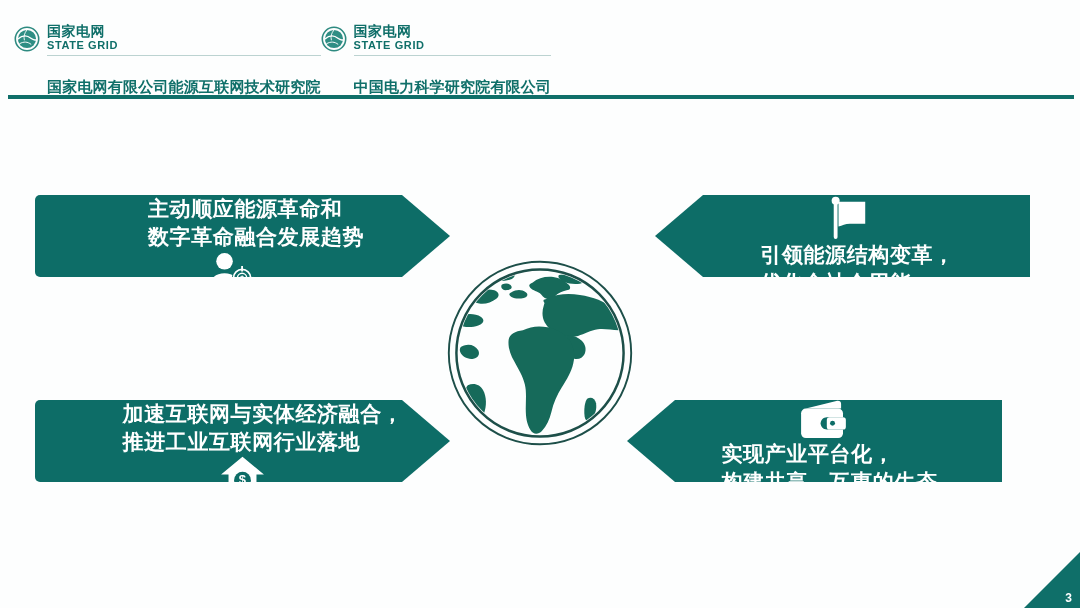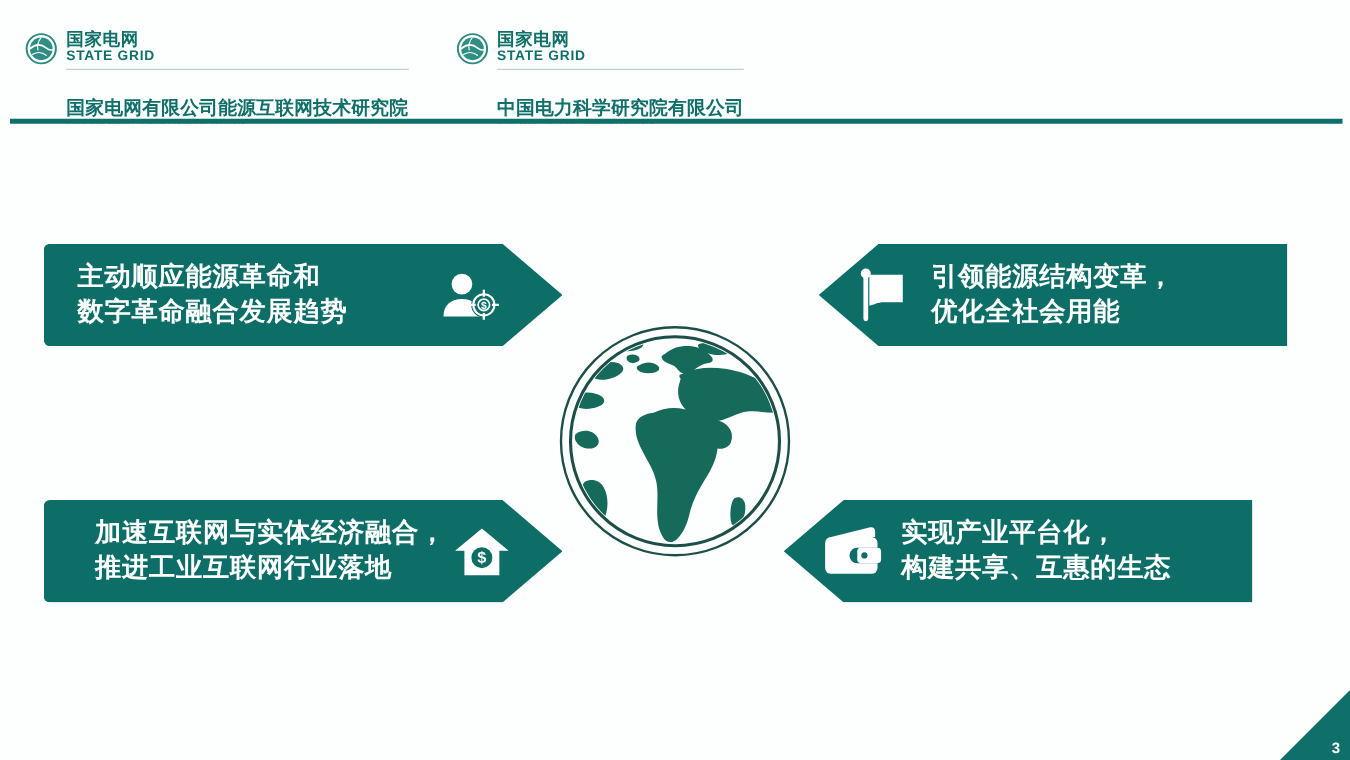--- a/index.html
+++ b/index.html
@@ -14,25 +14,24 @@
     position: relative;
     width: 1080px;
     height: 608px;
     background: #fdfefe;
     overflow: hidden;
   }
 
   
   #header-logos {
     position: absolute;
-    left: 20px;
+    left: 14px;
     top: 24px;
     display: flex;
     align-items: flex-start;
-    gap: 38px;
   }
   .logo-block {
     display: flex;
     align-items: flex-start;
     gap: 7px;
   }
   .logo-mark {
     width: 26px;
     height: 26px;
     flex: 0 0 26px;
@@ -101,20 +100,21 @@
   }
 
   
   .banner {
     position: absolute;
     height: 82px;
     background: #0d6d67;
     display: flex;
     align-items: center;
     box-sizing: border-box;
+    flex-direction: column;
   }
   .banner-right-arrow {
     clip-path: polygon(0 0, calc(100% - 48px) 0, 100% 50%, calc(100% - 48px) 100%, 0 100%);
     border-radius: 5px 0 0 5px;
   }
   .banner-left-arrow {
     clip-path: polygon(48px 0, 100% 0, 100% 100%, 48px 100%, 0 50%);
   }
 
   .banner-text {

